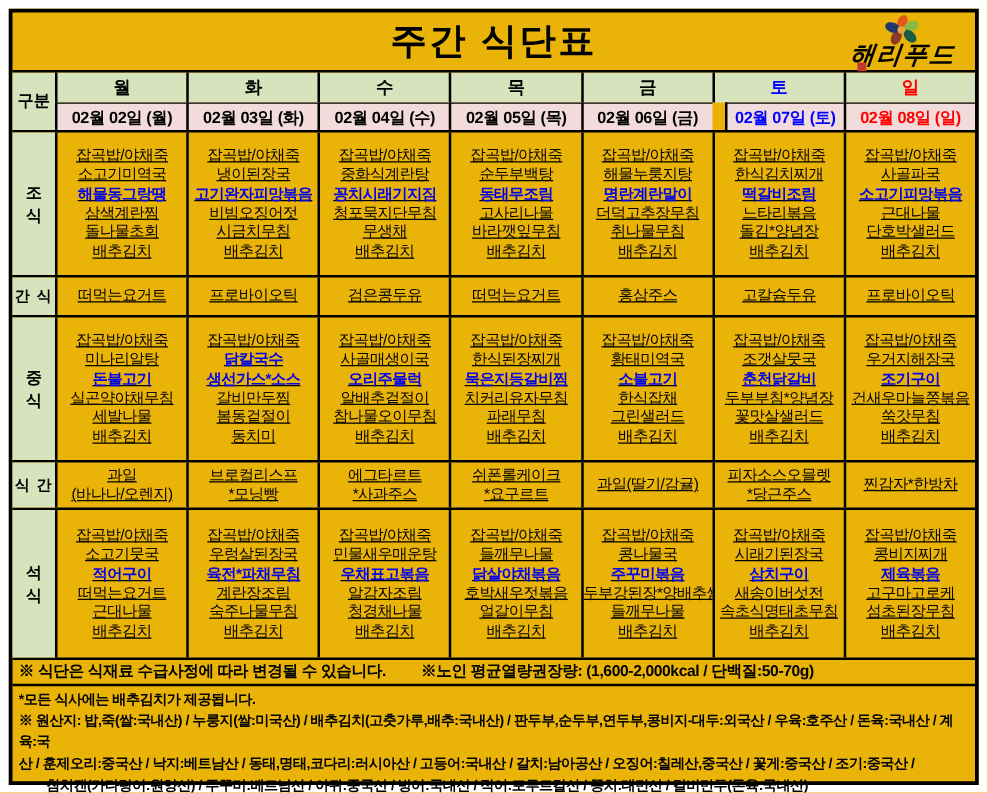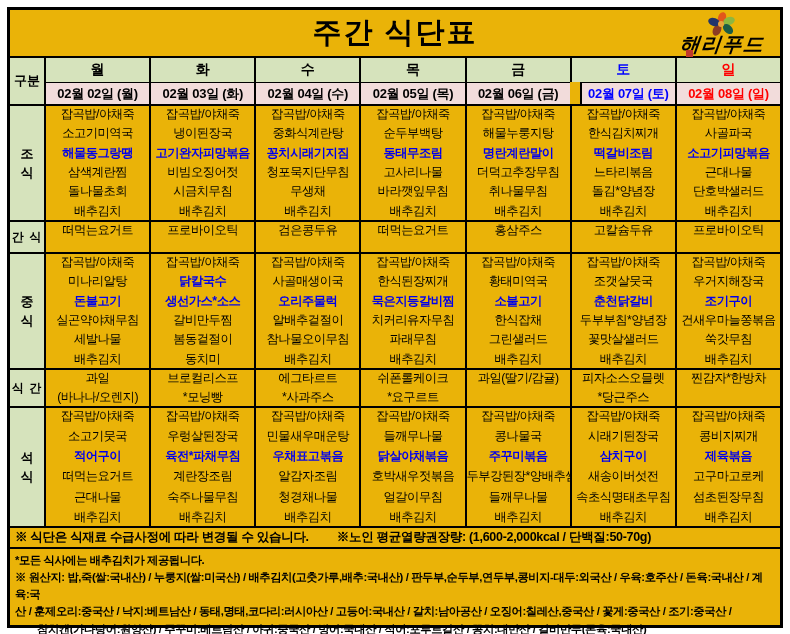--- a/index.html
+++ b/index.html
@@ -72,23 +72,24 @@
   .label-cell {
     background: #d6e3bc;
     display: flex; align-items: center; justify-content: center;
     font-weight: bold; font-size: 13px; text-align: center;
     white-space: pre-line; line-height: 1.5;
   }
   .label-cell.wide { white-space: nowrap; letter-spacing: 1px; font-size: 12px; }
   .menu-cell {
     border-left: 2px solid #000;
     display: flex; flex-direction: column;
-    justify-content: space-between;
+    justify-content: center;
     padding: 1px 0;
     overflow: hidden;
+    text-decoration: underline;
   }
   .menu-item {
     font-size: 12.3px; text-align: center; color: #000;
     letter-spacing: -0.5px; white-space: nowrap; line-height: 1.25;
   }
   .menu-item.hl { color: #0000ee; font-weight: bold; }
   
   .footer-row {
     flex: 0 0 21px;
     border-bottom: 2px solid #000;

